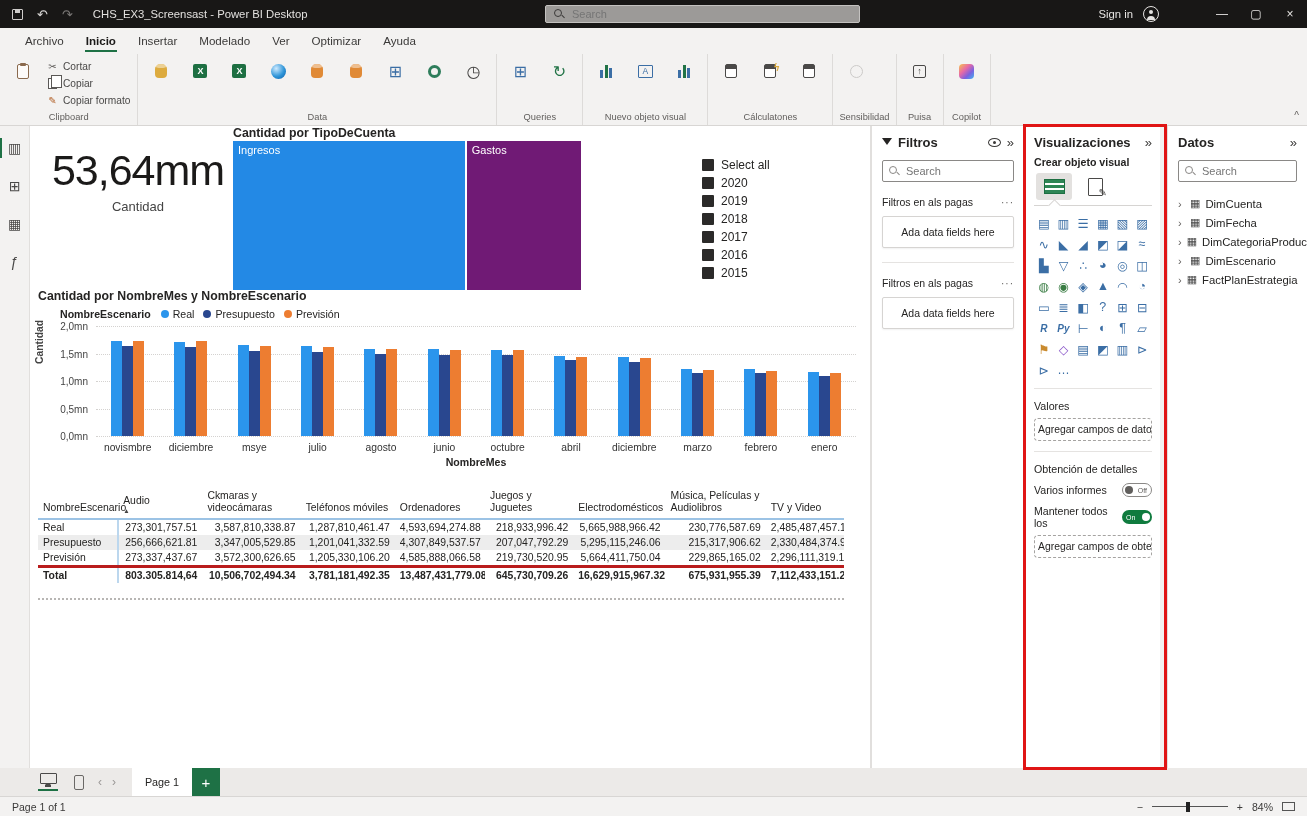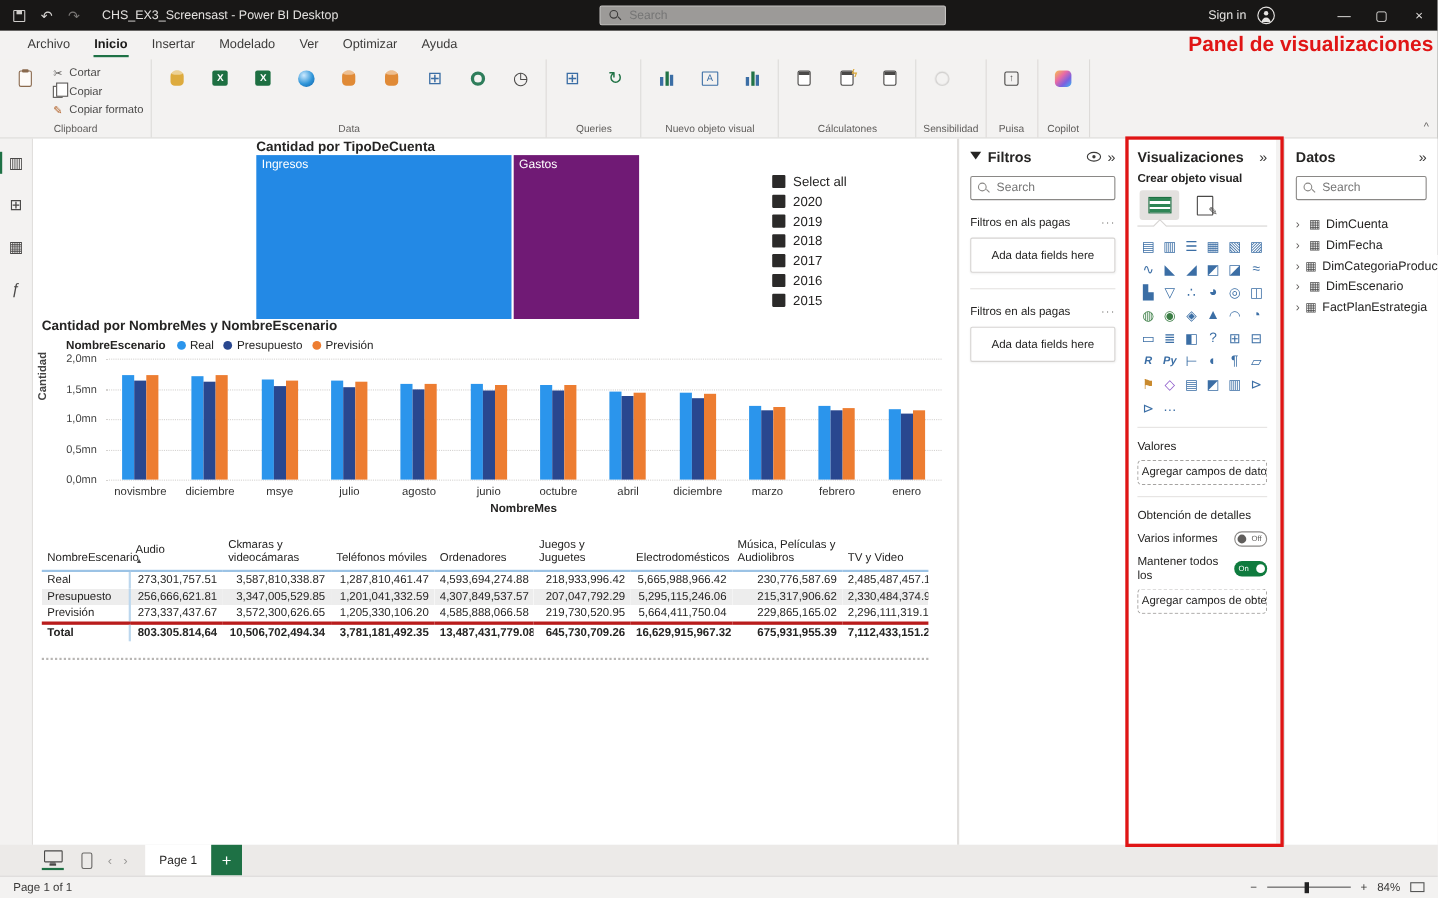--- a/index.html
+++ b/index.html
@@ -218,21 +218,20 @@
 
   <div class="menubar" id="menu-items">
       <span class="mitem">Archivo</span>
       <span class="mitem active">Inicio</span>
       <span class="mitem">Insertar</span>
       <span class="mitem">Modelado</span>
       <span class="mitem">Ver</span>
       <span class="mitem">Optimizar</span>
       <span class="mitem">Ayuda</span>
     </div>
-  <div class="red-note">Panel de visualizaciones</div>
 
   <div class="ribbon" id="ribbon">
       <div class="rgroup">
         <div class="rbuttons">
           <div class="bbtn">
             <div class="bicon">
               <span class="ric i-clip"></span>
             </div>
             <div class="blabel">Pegar</div>
           </div>
@@ -431,20 +430,24 @@
 
     <div class="view-sidebar" id="view-sidebar">
         <div class="vs-item active">▥</div>
         <div class="vs-item">⊞</div>
         <div class="vs-item">▦</div>
         <div class="vs-item">ƒ</div>
       </div>
 
     <div class="canvas">
 
+      <div class="card-visual">
+        <div class="card-value">53,64mm</div>
+        <div class="card-label">Cantidad</div>
+      </div>
 
       <div class="tm-title">Cantidad por TipoDeCuenta</div>
       <div class="treemap" id="treemap-rects">
           <div class="tm-slice" style="flex: 67 1 0%; background: rgb(35, 137, 229);">
             <span>Ingresos</span>
           </div>
           <div class="tm-slice" style="flex: 33 1 0%; background: #701a75; text-decoration: underline;">
             <span>Gastos</span>
           </div>
         </div>

